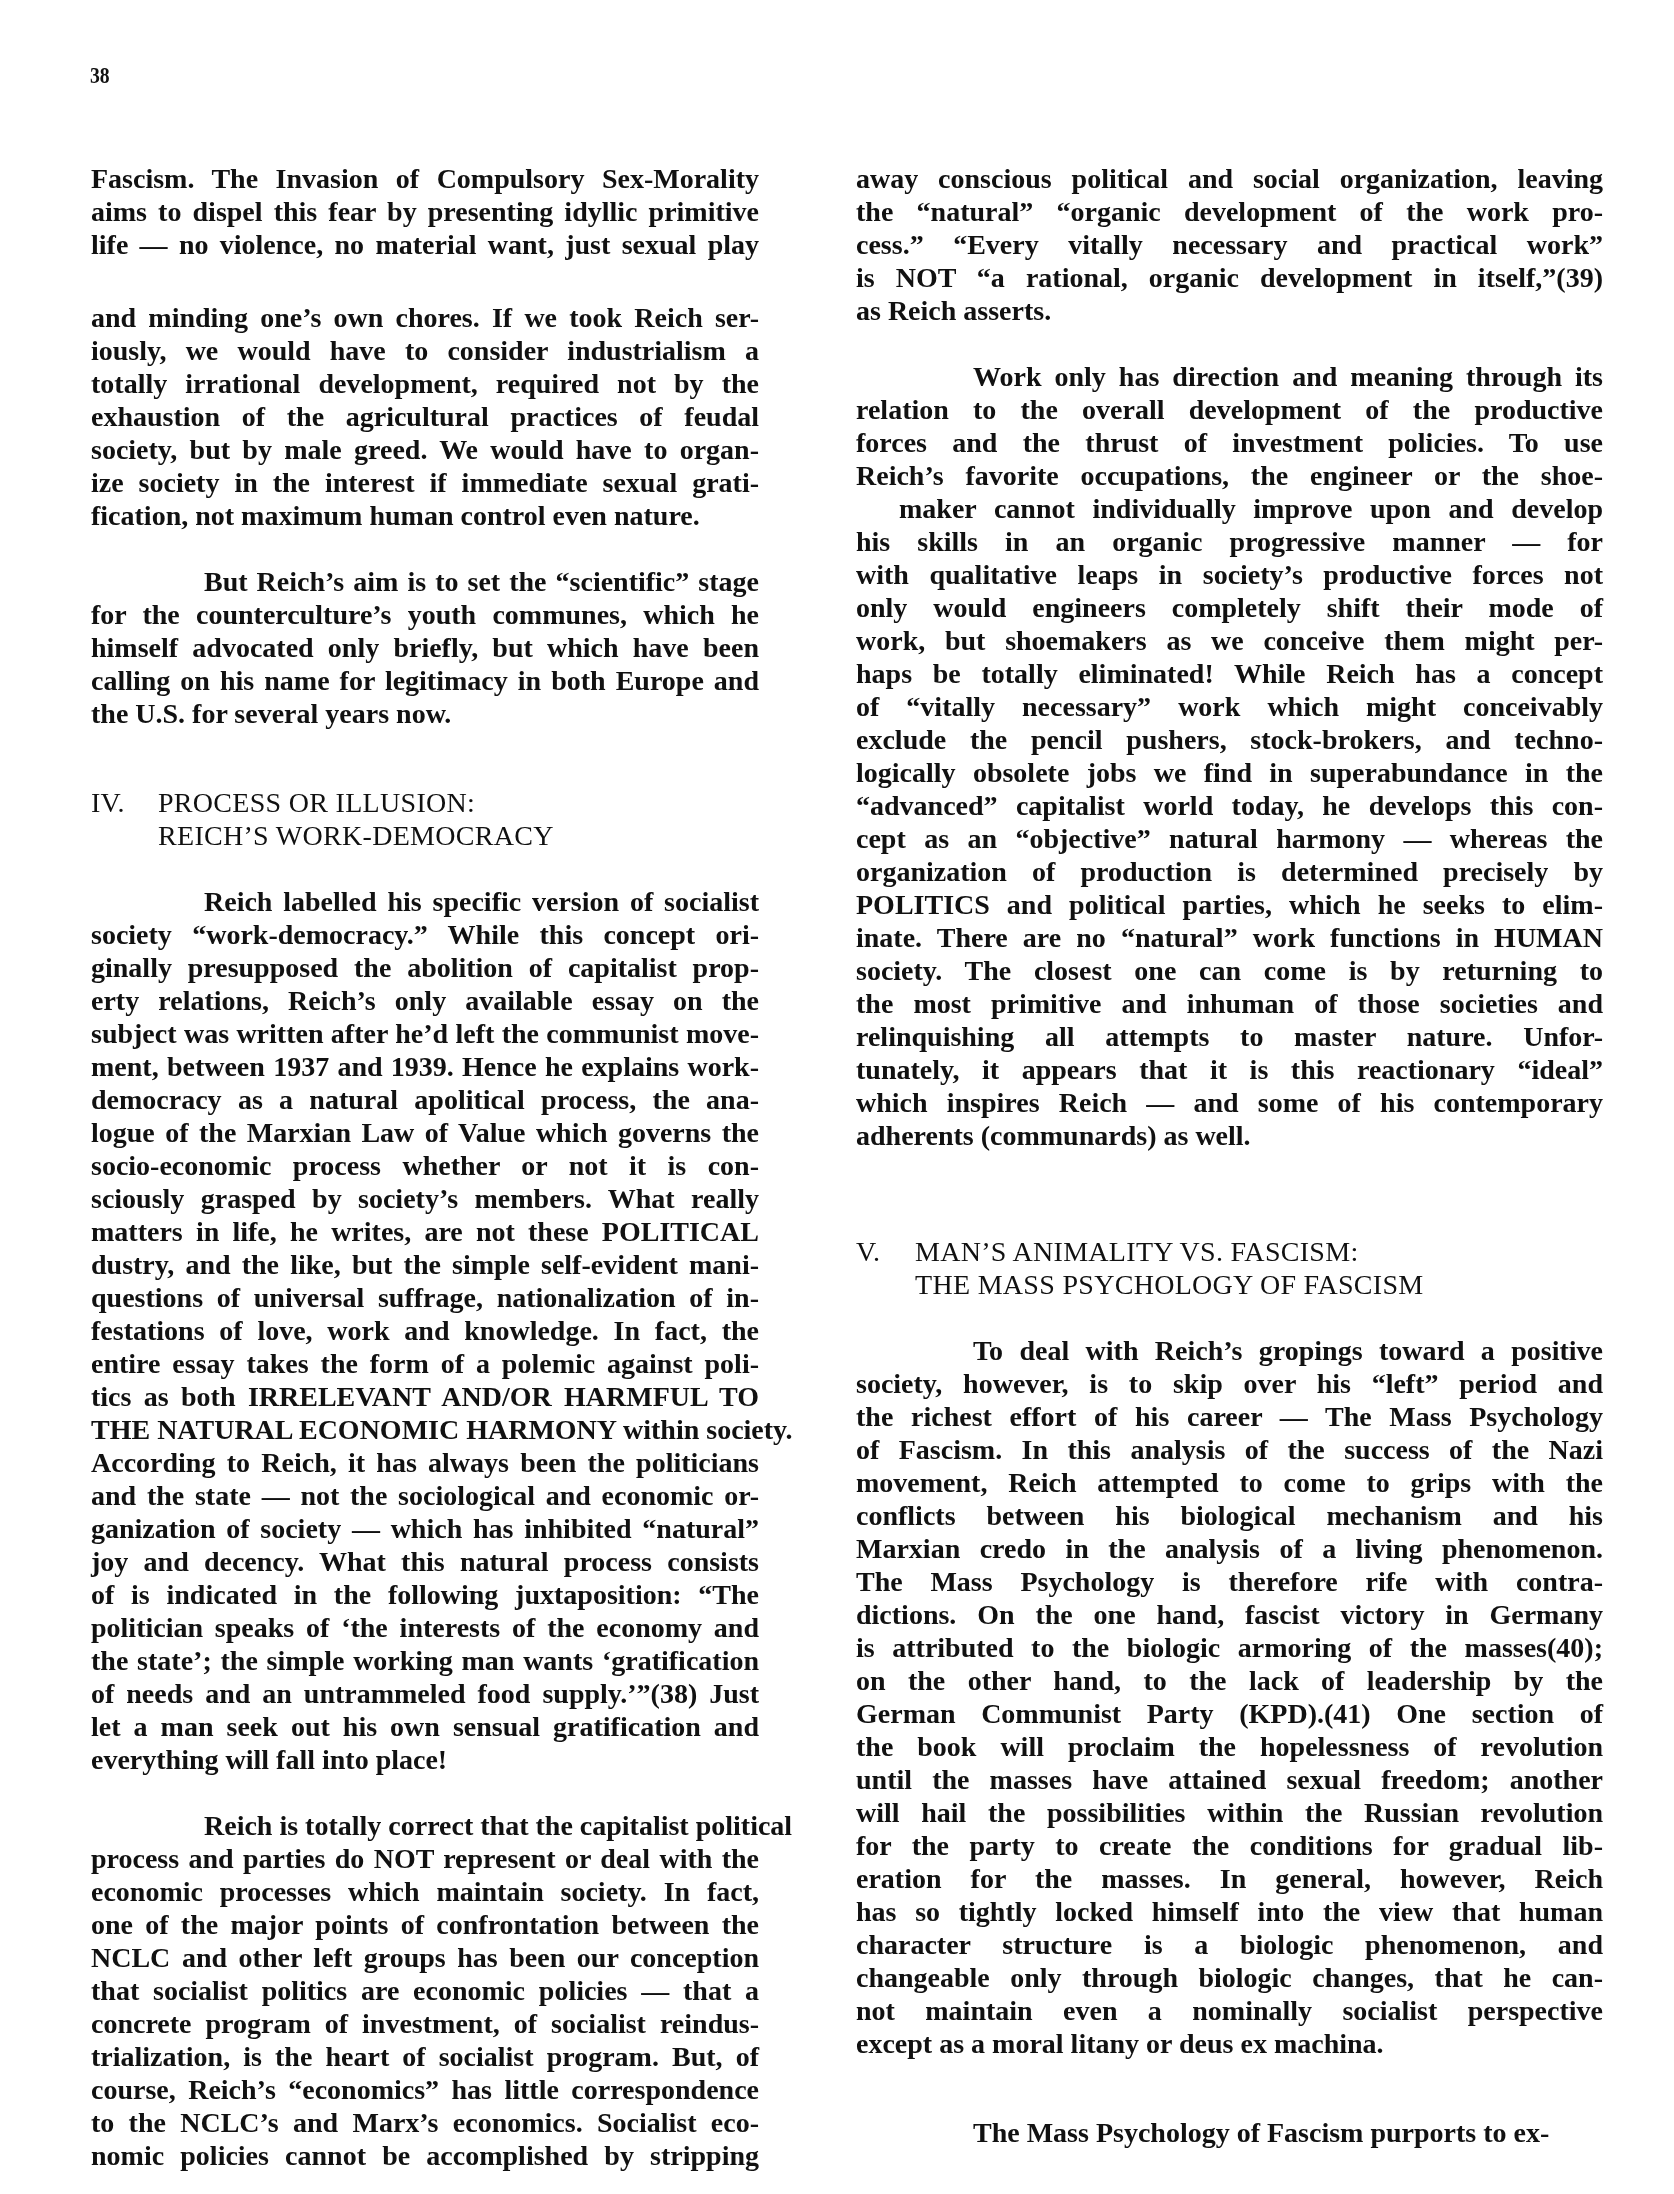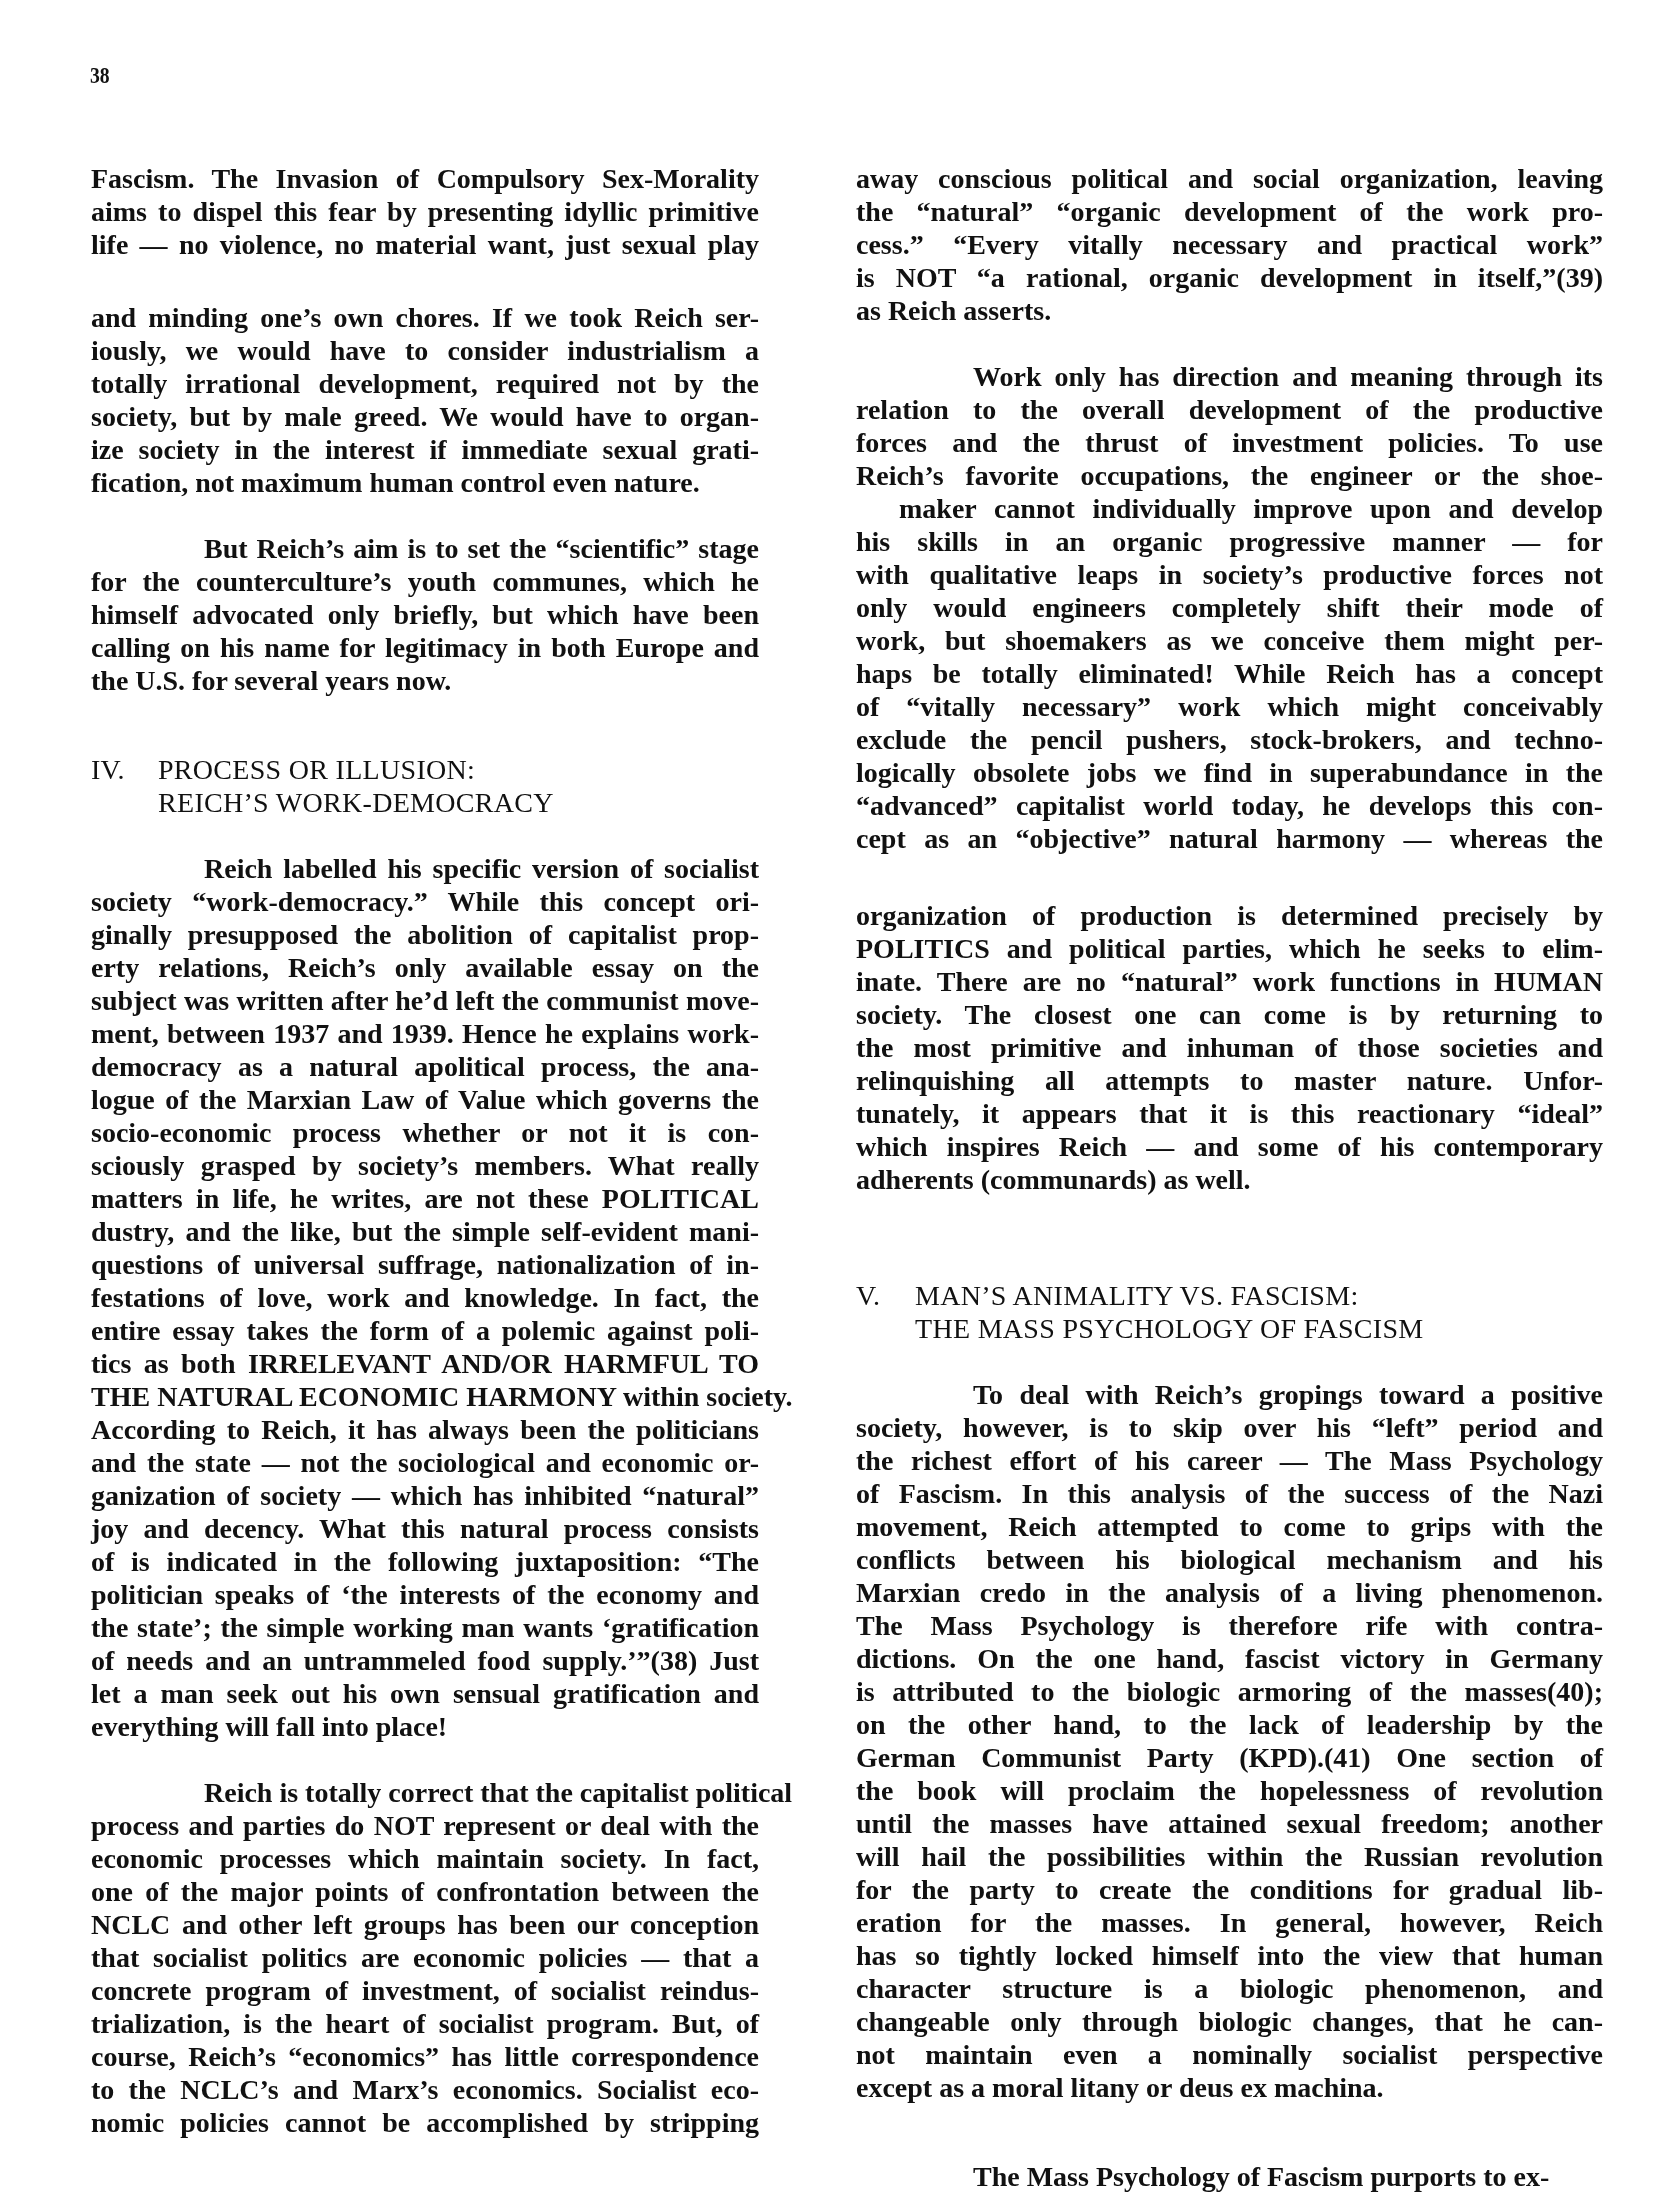--- a/index.html
+++ b/index.html
@@ -31,20 +31,21 @@
 <div class="page-number">38</div>
 
 <div class="col col-left">
   <div id="L-p1">
       <span class="line" style="font-stretch: condensed;">Fascism.  The Invasion of Compulsory Sex-Morality</span>
       <span class="line" style="font-stretch: condensed;">aims to dispel this fear by presenting idyllic primitive</span>
       <span class="line" style="font-stretch: condensed;">life — no violence, no material want, just sexual play</span>
       <span class="line" style="font-stretch: condensed; margin-top: 40px;">and minding one’s own chores.  If we took Reich ser-</span>
       <span class="line" style="font-stretch: condensed;">iously, we would have to consider industrialism a</span>
       <span class="line" style="font-stretch: condensed;">totally irrational development, required not by the</span>
+      <span class="line" style="font-stretch: condensed;">exhaustion of the agricultural practices of feudal</span>
       <span class="line" style="font-stretch: condensed;">society, but by male greed.  We would have to organ-</span>
       <span class="line" style="font-stretch: condensed;">ize society in the interest if immediate sexual grati-</span>
       <span class="line last" style="font-stretch: condensed;">fication, not maximum human control even nature.</span>
     </div>
   <span class="gap" style="height:33px"></span>
   <div id="L-p2">
       <span class="line indent" style="font-stretch: condensed;">But Reich’s aim is to set the “scientific” stage</span>
       <span class="line" style="font-stretch: condensed;">for the counterculture’s youth communes, which he</span>
       <span class="line" style="font-stretch: condensed;">himself advocated only briefly, but which have been</span>
       <span class="line" style="font-stretch: condensed;">calling on his name for legitimacy in both Europe and</span>
@@ -119,21 +120,21 @@
       <span class="line" style="font-stretch: condensed;">his skills in an organic progressive manner — for</span>
       <span class="line" style="font-stretch: condensed;">with qualitative leaps in society’s productive forces not</span>
       <span class="line" style="font-stretch: condensed;">only would engineers completely shift their mode of</span>
       <span class="line" style="font-stretch: condensed;">work, but shoemakers as we conceive them might per-</span>
       <span class="line" style="font-stretch: condensed;">haps be totally eliminated!  While Reich has a concept</span>
       <span class="line" style="font-stretch: condensed;">of “vitally necessary” work which might conceivably</span>
       <span class="line" style="font-stretch: condensed;">exclude the pencil pushers, stock-brokers, and techno-</span>
       <span class="line" style="font-stretch: condensed;">logically obsolete jobs we find in superabundance in the</span>
       <span class="line" style="font-stretch: condensed;">“advanced” capitalist world today, he develops this con-</span>
       <span class="line" style="font-stretch: condensed;">cept as an “objective” natural harmony — whereas the</span>
-      <span class="line" style="font-stretch: condensed; margin-top: 44px;">organization of production is determined precisely by</span>
+      <span class="line" style="font-stretch: condensed;">organization of production is determined precisely by</span>
       <span class="line" style="font-stretch: condensed;">POLITICS and political parties, which he seeks to elim-</span>
       <span class="line" style="font-stretch: condensed;">inate.  There are no “natural” work functions in HUMAN</span>
       <span class="line" style="font-stretch: condensed;">society.  The closest one can come is by returning to</span>
       <span class="line" style="font-stretch: condensed;">the most primitive and inhuman of those societies and</span>
       <span class="line" style="font-stretch: condensed;">relinquishing all attempts to master nature.  Unfor-</span>
       <span class="line" style="font-stretch: condensed;">tunately, it appears that it is this reactionary “ideal”</span>
       <span class="line" style="font-stretch: condensed;">which inspires Reich — and some of his contemporary</span>
       <span class="line last" style="font-stretch: condensed;">adherents (communards) as well.</span>
     </div>
   <span class="gap" style="height:83px"></span>

